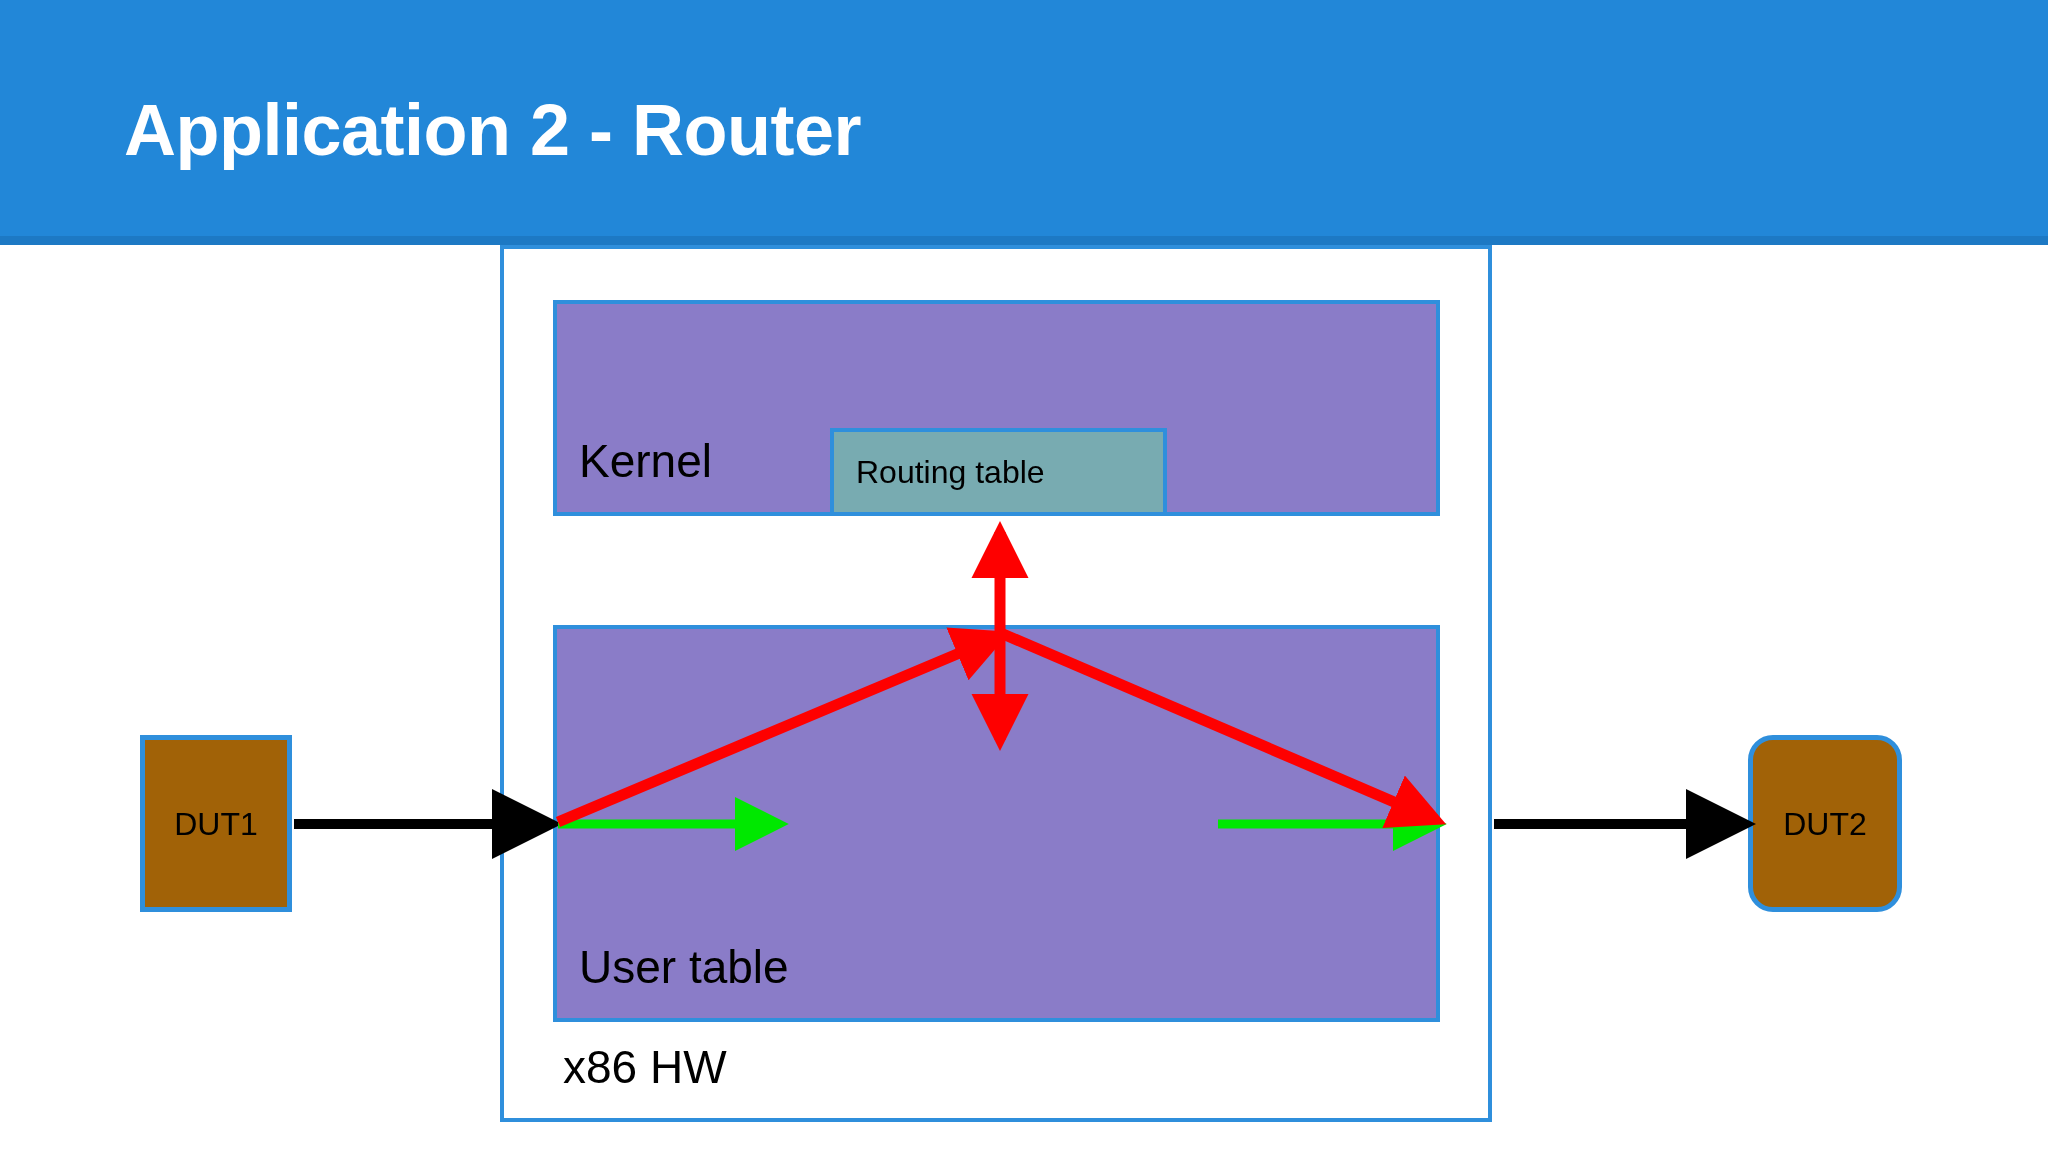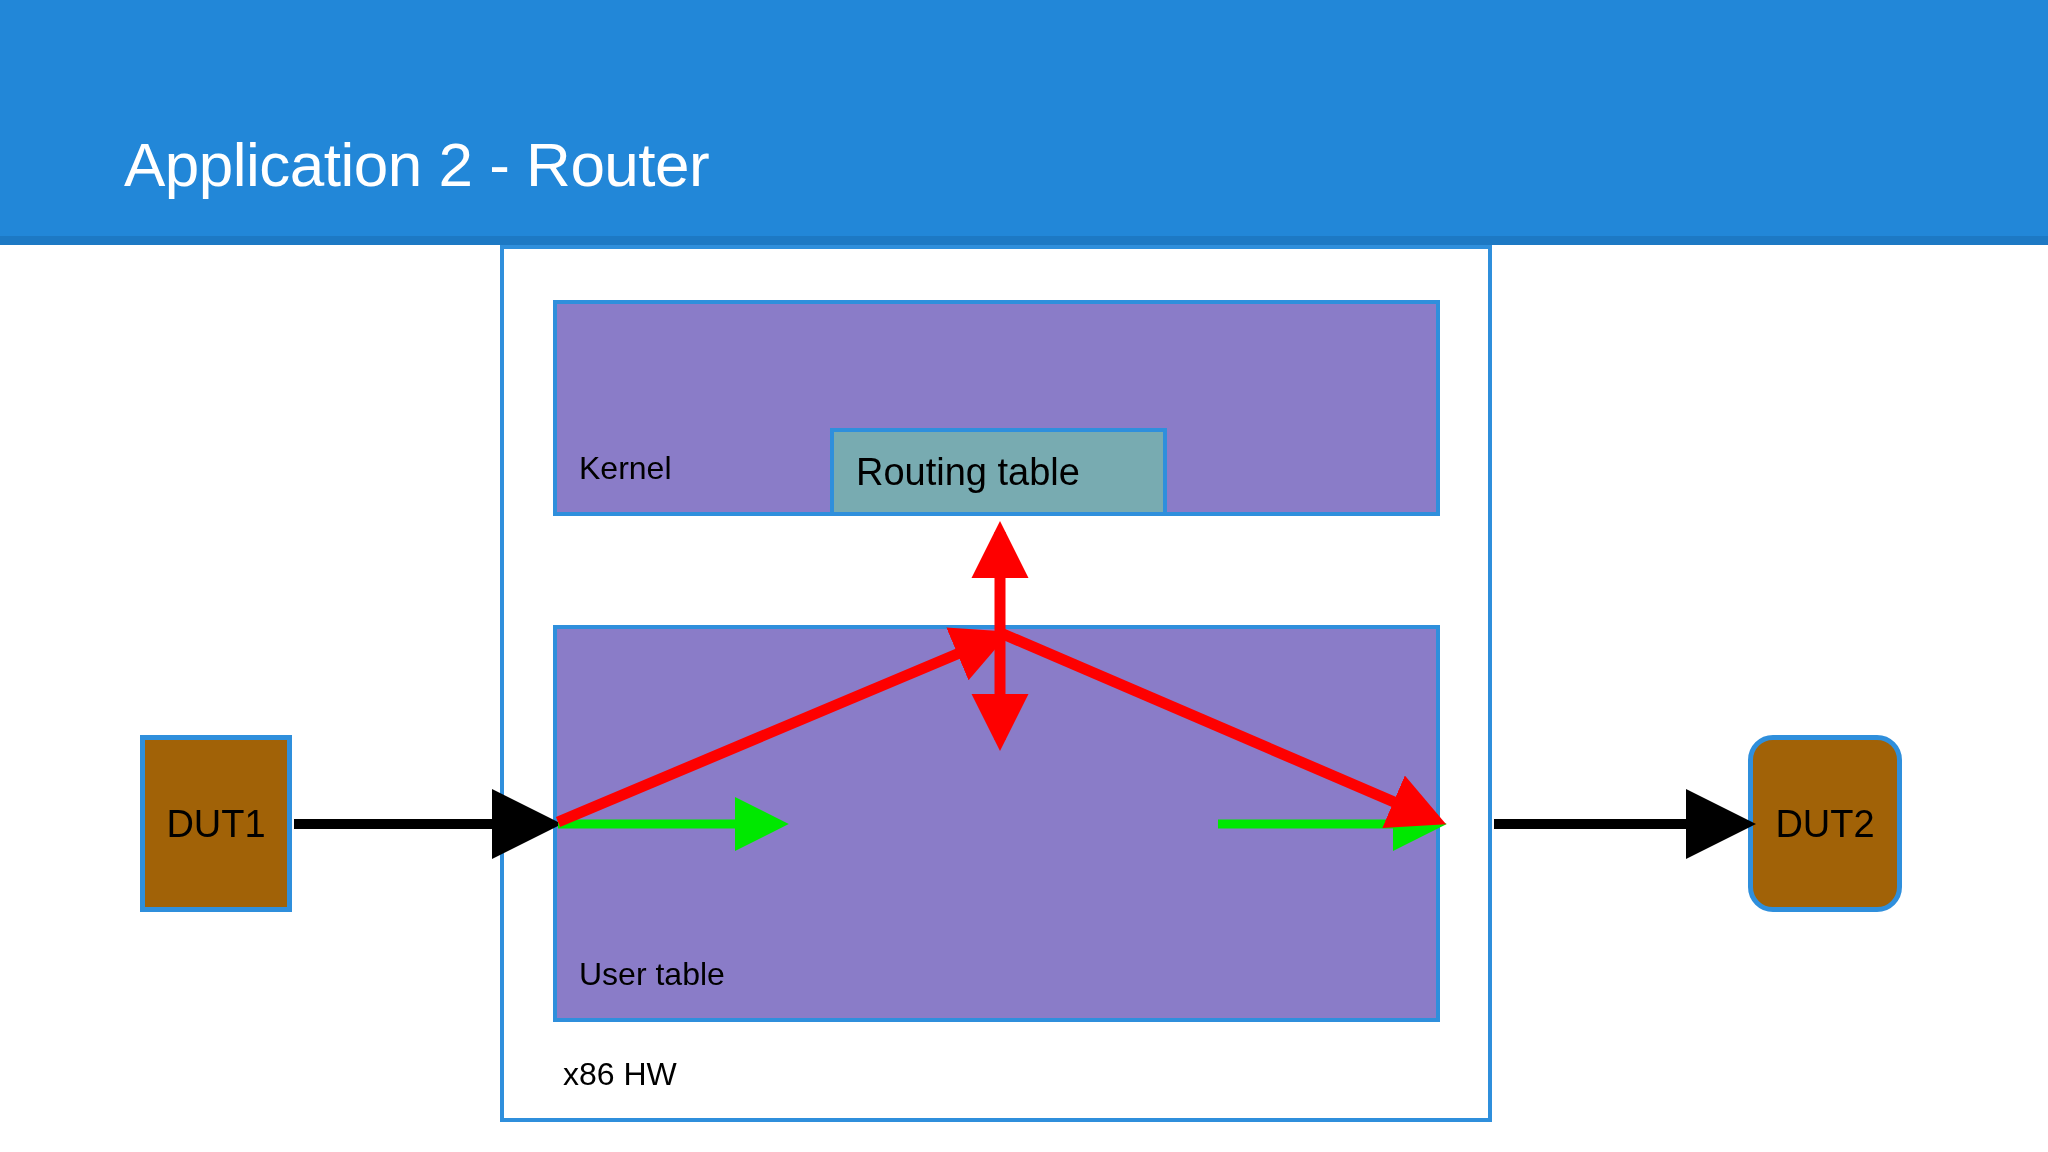--- a/index.html
+++ b/index.html
@@ -30,27 +30,26 @@
     left: 0;
     top: 236px;
     width: 2048px;
     height: 9px;
     background: #1d79c4;
   }
   #slide-title {
     position: absolute;
     left: 124px;
     top: 94px;
-    font-size: 62px;
-    font-weight: normal;
+    font-size: 72px;
+    font-weight: bold;
     color: #ffffff;
     letter-spacing: -0.5px;
     white-space: nowrap;
     line-height: 1;
-    margin-top: 40px;
   }
 
   
   .box {
     position: absolute;
     box-sizing: border-box;
     border: 4px solid #2f8fdc;
   }
   .box-hw {
     background: transparent;
@@ -63,33 +62,33 @@
     background: #78abb1;
   }
   .box-pink {
     background: #a16207;
     border-width: 5px;
   }
 
   .box-label {
     position: absolute;
     color: #000000;
-    font-size: 32px;
+    font-size: 46px;
     line-height: 1;
     white-space: nowrap;
   }
   .center-label {
     position: absolute;
     left: 0;
     right: 0;
     top: 50%;
     transform: translateY(-50%);
     text-align: center;
     color: #000000;
-    font-size: 38px;
+    font-size: 32px;
     white-space: nowrap;
   }
 
   
   #arrow-layer {
     position: absolute;
     left: 0;
     top: 0;
     width: 2048px;
     height: 1152px;

